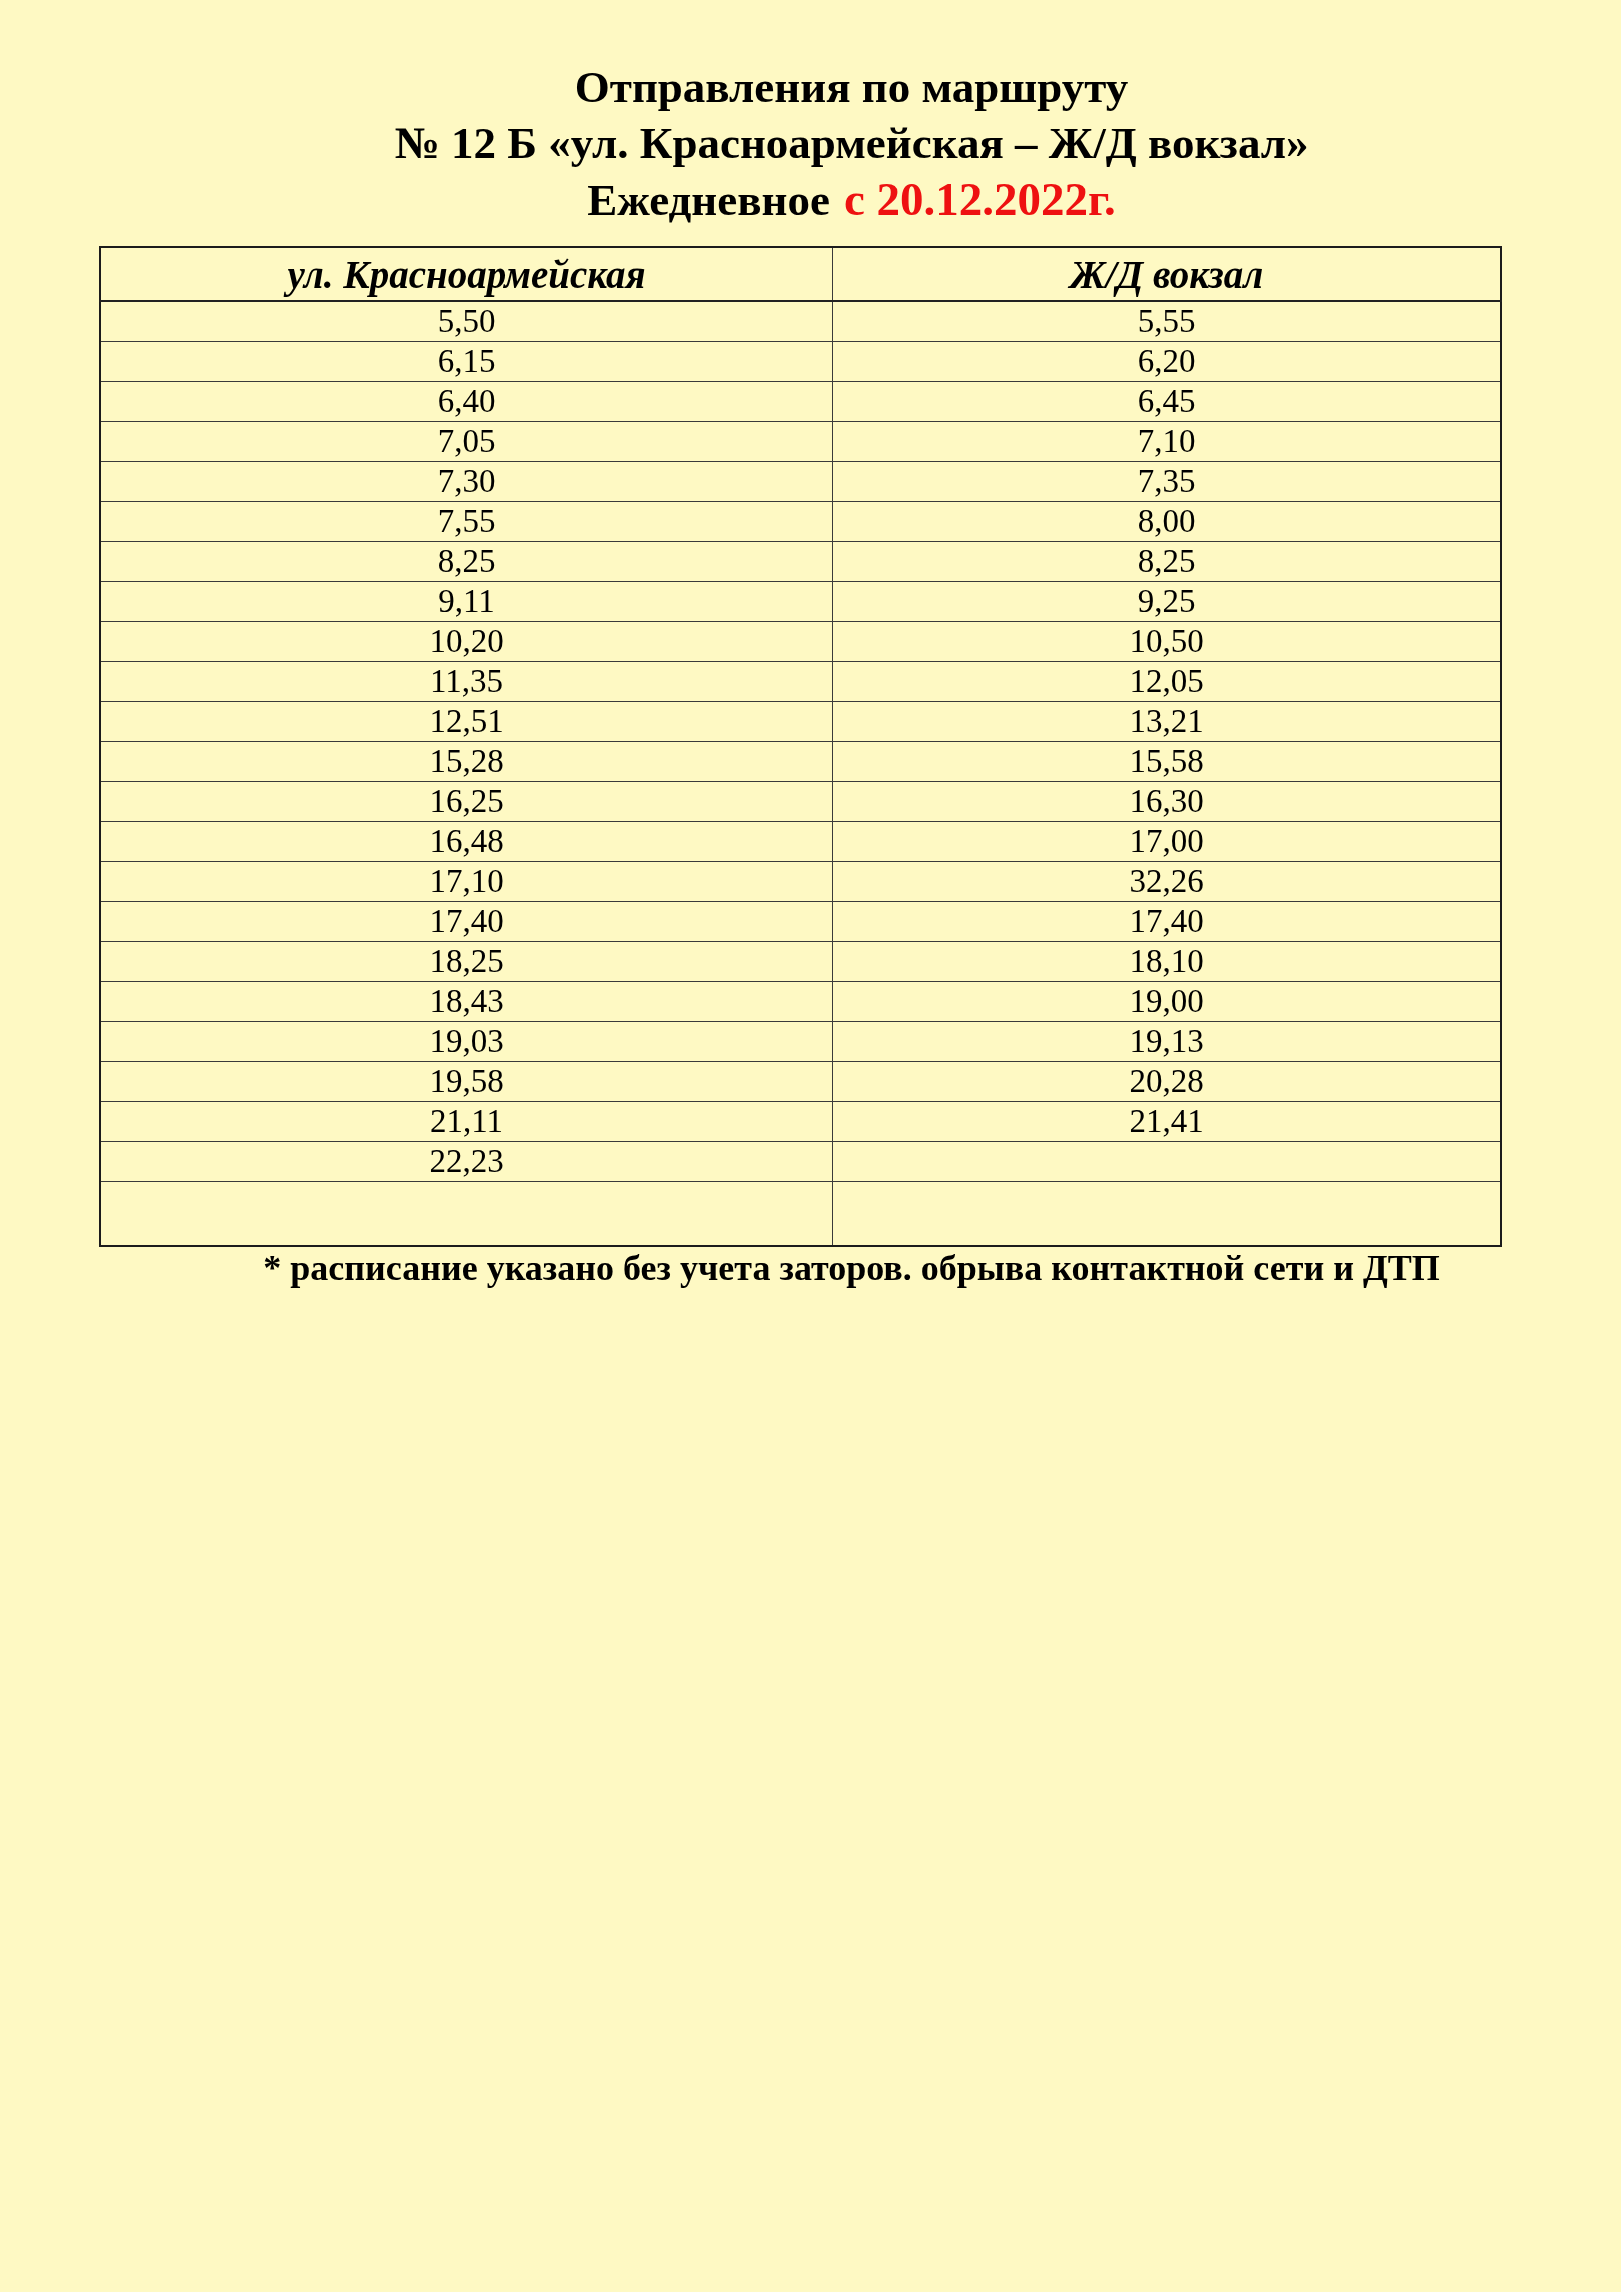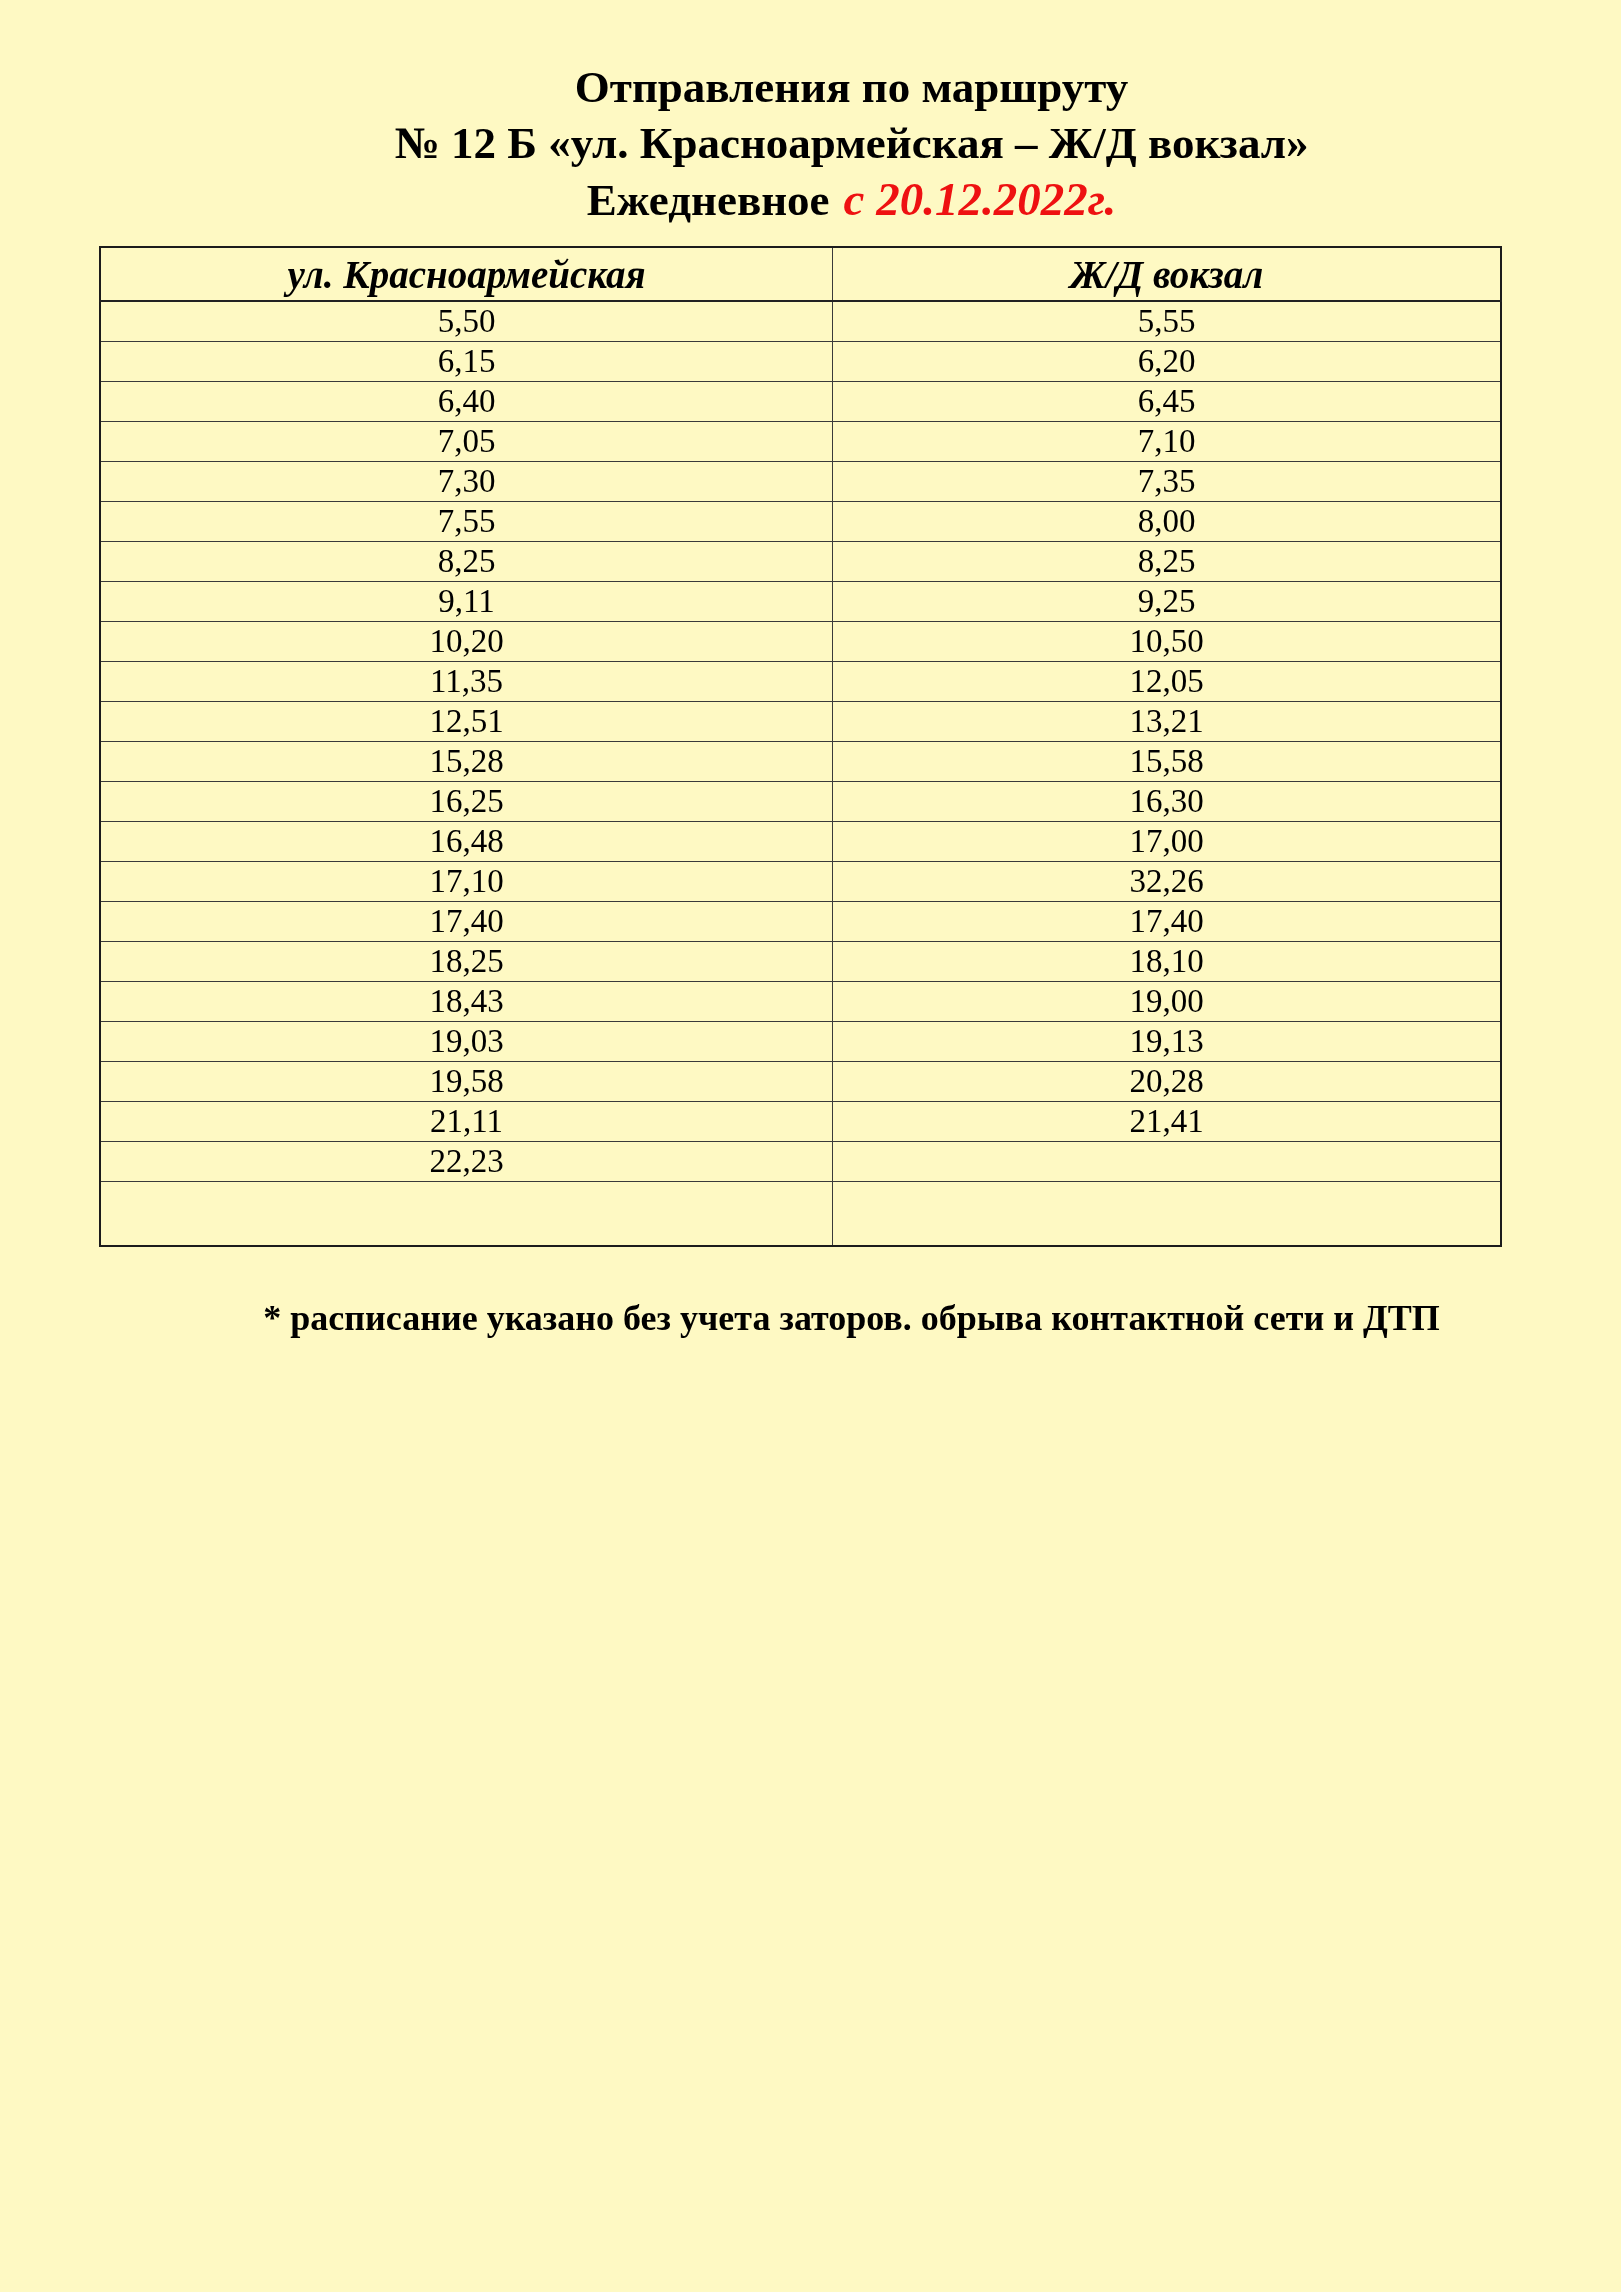--- a/index.html
+++ b/index.html
@@ -23,21 +23,20 @@
     text-align:center;
     font-weight:bold;
     font-size:45px;
     line-height:56px;
   }
   .title-line{white-space:pre-wrap;}
   .date-red{
     color:#ee1111;
     margin-left:14px;
     font-size:47px;
-    font-style:italic;
   }
   table.schedule{
     border-collapse:collapse;
     width:1403px;
     margin-top:18px;
     border:2.7px solid #1c1c1c;
     table-layout:fixed;
   }
   table.schedule col.c1{width:52.3%;}
   table.schedule col.c2{width:47.7%;}
@@ -58,21 +57,20 @@
   }
   table.schedule td{
     height:39px;
     font-size:33px;
     font-weight:normal;
   }
   table.schedule tr.last-row td{
     height:63px;
   }
   .footnote{
-    margin-top:50px;
     text-align:center;
     font-weight:bold;
     font-size:36px;
   }
 </style>
 </head>
 <body>
 
 <div class="page">
   <div class="content">

